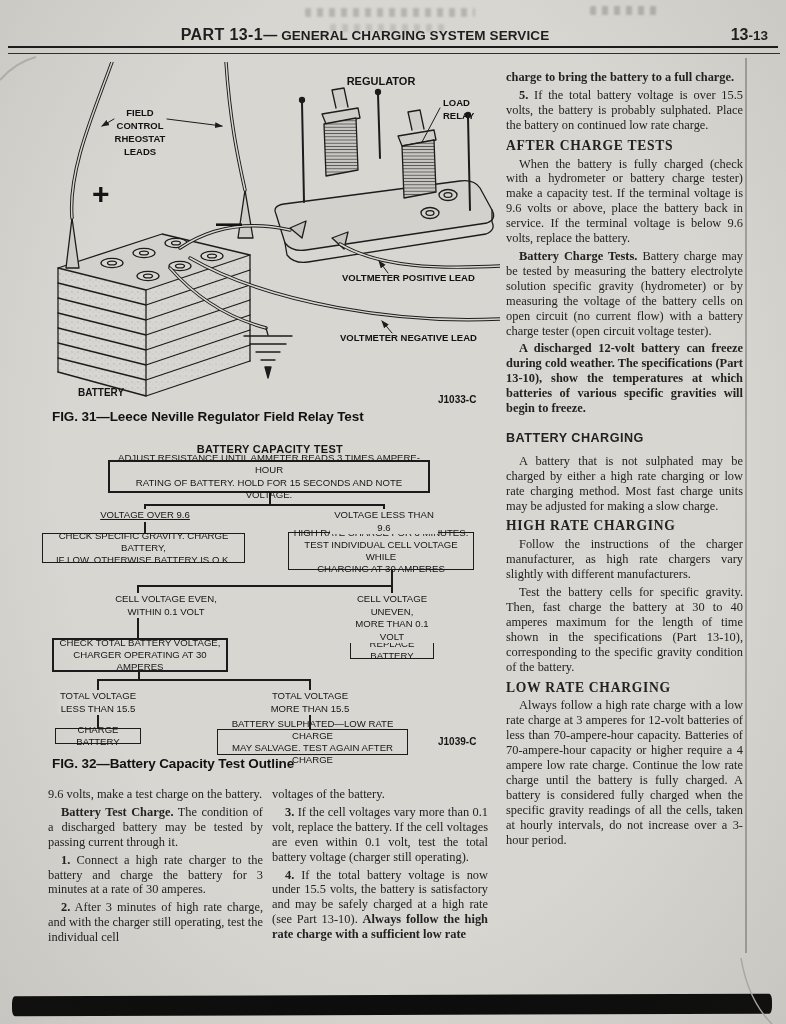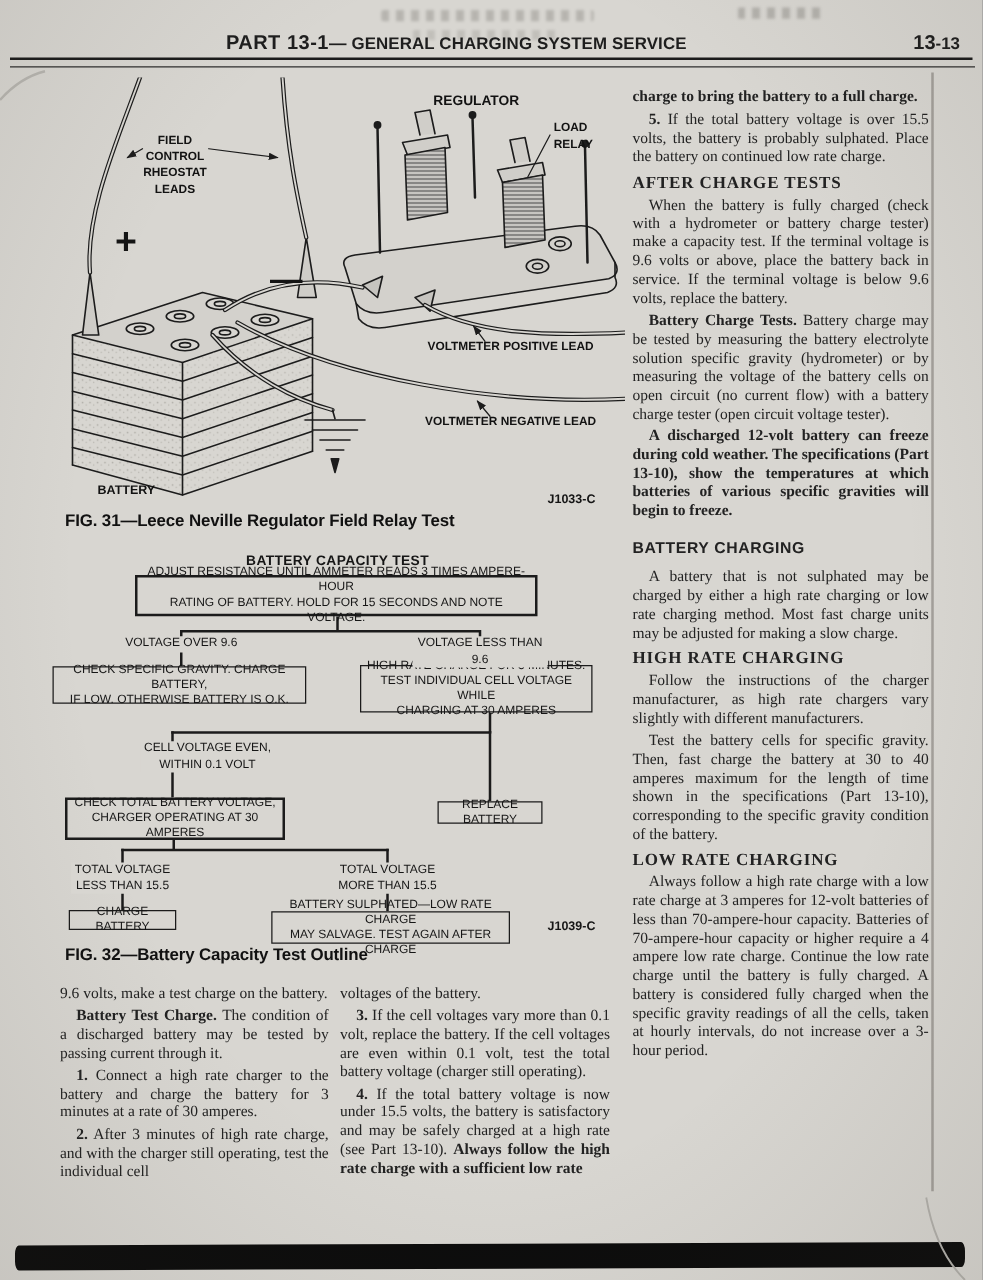--- a/index.html
+++ b/index.html
@@ -219,29 +219,31 @@
     <div class="hline" style="left:97px;top:142px;width:256px;"></div>
     <div class="vline" style="left:97px;top:142px;height:53px;"></div>
     <div class="vline" style="left:351px;top:142px;height:56px;"></div>
     <div class="vline" style="left:98px;top:229px;height:8px;"></div>
     <div class="hline" style="left:57px;top:236px;width:214px;"></div>
     <div class="vline" style="left:57px;top:236px;height:49px;"></div>
     <div class="vline" style="left:269px;top:236px;height:50px;"></div>
 
     <div class="fc-box heavy" style="left:68px;top:17px;width:322px;height:33px;">ADJUST RESISTANCE UNTIL AMMETER READS 3 TIMES AMPERE-HOUR
 RATING OF BATTERY. HOLD FOR 15 SECONDS AND NOTE VOLTAGE.</div>
-    <div class="fc-lab" style="left:105px;top:66px;">VOLTAGE OVER 9.6</div>
+    <div class="fc-lab" style="left:105px;top:66px;text-decoration:underline;">VOLTAGE OVER 9.6</div>
     <div class="fc-lab" style="left:344px;top:66px;text-align:center;">VOLTAGE LESS THAN 9.6</div>
     <div class="fc-box" style="left:2px;top:90px;width:203px;height:30px;">CHECK SPECIFIC GRAVITY. CHARGE BATTERY,
 IF LOW. OTHERWISE BATTERY IS O.K.</div>
     <div class="fc-box" style="left:248px;top:89px;width:186px;height:38px;">HIGH RATE CHARGE FOR 3 MINUTES.
 TEST INDIVIDUAL CELL VOLTAGE WHILE
 CHARGING AT 30 AMPERES</div>
     <div class="fc-lab" style="left:98px;top:150px;margin-left:28px;">CELL VOLTAGE EVEN,
 WITHIN 0.1 VOLT</div>
+    <div class="fc-lab" style="left:352px;top:150px;">CELL VOLTAGE UNEVEN,
+MORE THAN 0.1 VOLT</div>
     <div class="fc-box heavy" style="left:12px;top:195px;width:176px;height:34px;">CHECK TOTAL BATTERY VOLTAGE,
 CHARGER OPERATING AT 30 AMPERES</div>
     <div class="fc-box" style="left:310px;top:198px;width:84px;height:18px;">REPLACE BATTERY</div>
     <div class="fc-lab" style="left:58px;top:247px;">TOTAL VOLTAGE
 LESS THAN 15.5</div>
     <div class="fc-lab" style="left:270px;top:247px;">TOTAL VOLTAGE
 MORE THAN 15.5</div>
     <div class="fc-box" style="left:15px;top:285px;width:86px;height:16px;">CHARGE BATTERY</div>
     <div class="fc-box" style="left:177px;top:286px;width:191px;height:26px;">BATTERY SULPHATED—LOW RATE CHARGE
 MAY SALVAGE. TEST AGAIN AFTER CHARGE</div>

